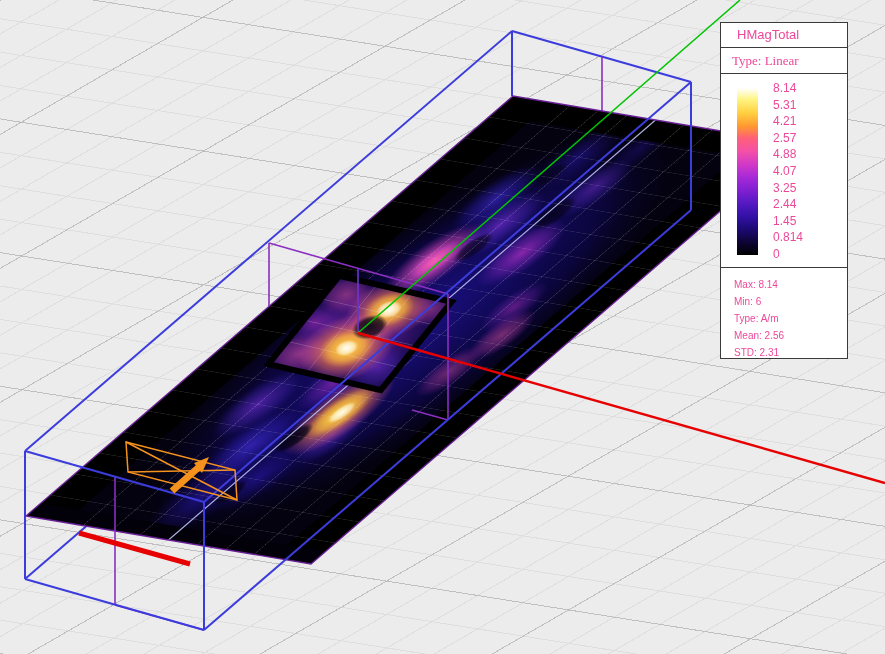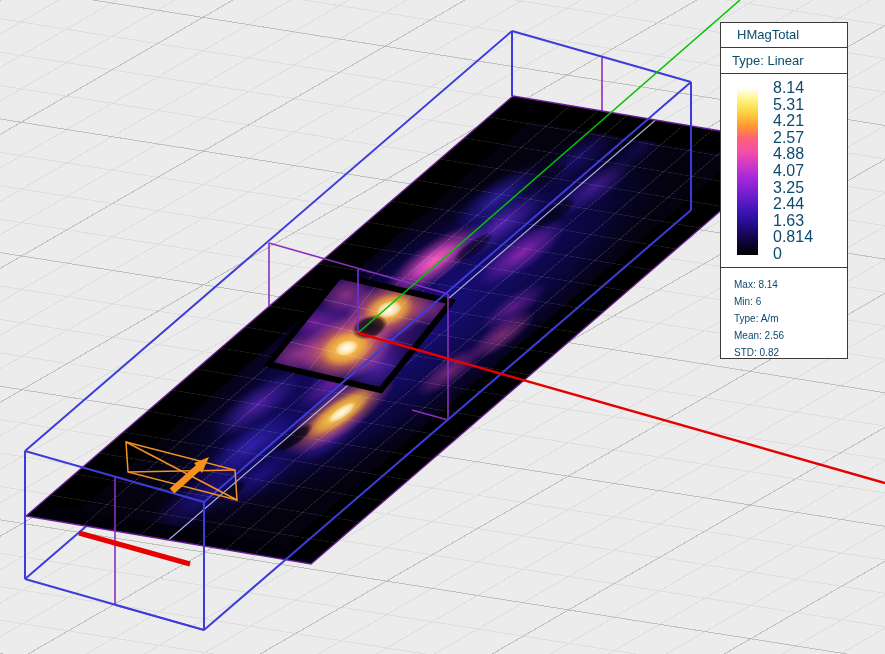--- a/index.html
+++ b/index.html
@@ -6,29 +6,29 @@
   .stage{position:relative;width:885px;height:654px;overflow:hidden;
     background-color:#ececec;
     background-image:
       repeating-linear-gradient(9deg,  rgba(175,175,175,.65) 0 1px, transparent 1px 132px),
       repeating-linear-gradient(150deg,rgba(175,175,175,.65) 0 1px, transparent 1px 116px),
       repeating-linear-gradient(9deg,  #dedede 0 1px, transparent 1px 33px),
       repeating-linear-gradient(150deg,#dedede 0 1px, transparent 1px 29px);
   }
   .scene{position:absolute;left:0;top:0;}
   .legend{position:absolute;left:720px;top:22px;width:128px;height:337px;background:#ffffff;
-    border:1px solid #3a3a3a;box-sizing:border-box;color:#0c4a6e;}
+    border:1px solid #3a3a3a;box-sizing:border-box;color:#ec4899;}
   .legend .row-title{height:24px;line-height:24px;padding-left:16px;font-size:13px;border-bottom:1px solid #3a3a3a;}
-  .legend .row-type{height:25px;line-height:25px;padding-left:11px;font-size:13px;border-bottom:1px solid #3a3a3a;}
+  .legend .row-type{height:25px;line-height:25px;padding-left:11px;font-size:13px;border-bottom:1px solid #3a3a3a;font-family:Liberation Serif, serif;}
   .legend .body{position:relative;height:193px;border-bottom:1px solid #3a3a3a;}
   .legend .cbar{position:absolute;left:16px;top:14px;width:21px;height:167px;
     background:linear-gradient(to bottom,#ffffff 0%,#fff480 7%,#ffd040 15%,#ff9830 23%,#ff6078 30%,
       #f450a8 38%,#d038c8 46%,#a428d8 54%,#7c1fd0 62%,#5018c0 70%,#2e10a0 78%,#1a0868 86%,#0c0430 93%,#000000 100%);}
   .legend .ticks{position:absolute;left:52px;top:6px;height:182px;display:flex;flex-direction:column;justify-content:space-between;}
-  .legend .ticks span{display:block;height:16px;line-height:16px;font-size:16px;}
+  .legend .ticks span{display:block;height:16px;line-height:16px;font-size:12px;}
   .legend .stats{padding:8px 0 0 13px;font-size:10px;line-height:17px;}
 </style>
 </head>
 <body>
 
 <div class="stage">
 
   <svg class="scene" width="885" height="654" viewBox="0 0 885 654">
     <defs>
       <radialGradient id="gWhite">
@@ -243,27 +243,27 @@
       <div class="cbar"></div>
       <div class="ticks">
         <span>8.14</span>
         <span>5.31</span>
         <span>4.21</span>
         <span>2.57</span>
         <span>4.88</span>
         <span>4.07</span>
         <span>3.25</span>
         <span>2.44</span>
-        <span>1.63</span>
+        <span>1.45</span>
         <span>0.814</span>
         <span>0</span>
       </div>
     </div>
     <div class="stats">
       <div>Max: 8.14</div>
       <div>Min: 6</div>
       <div>Type: A/m</div>
       <div>Mean: 2.56</div>
-      <div>STD: 0.82</div>
+      <div>STD: 2.31</div>
     </div>
   </div>
 
 </div>
 
 </body></html>

